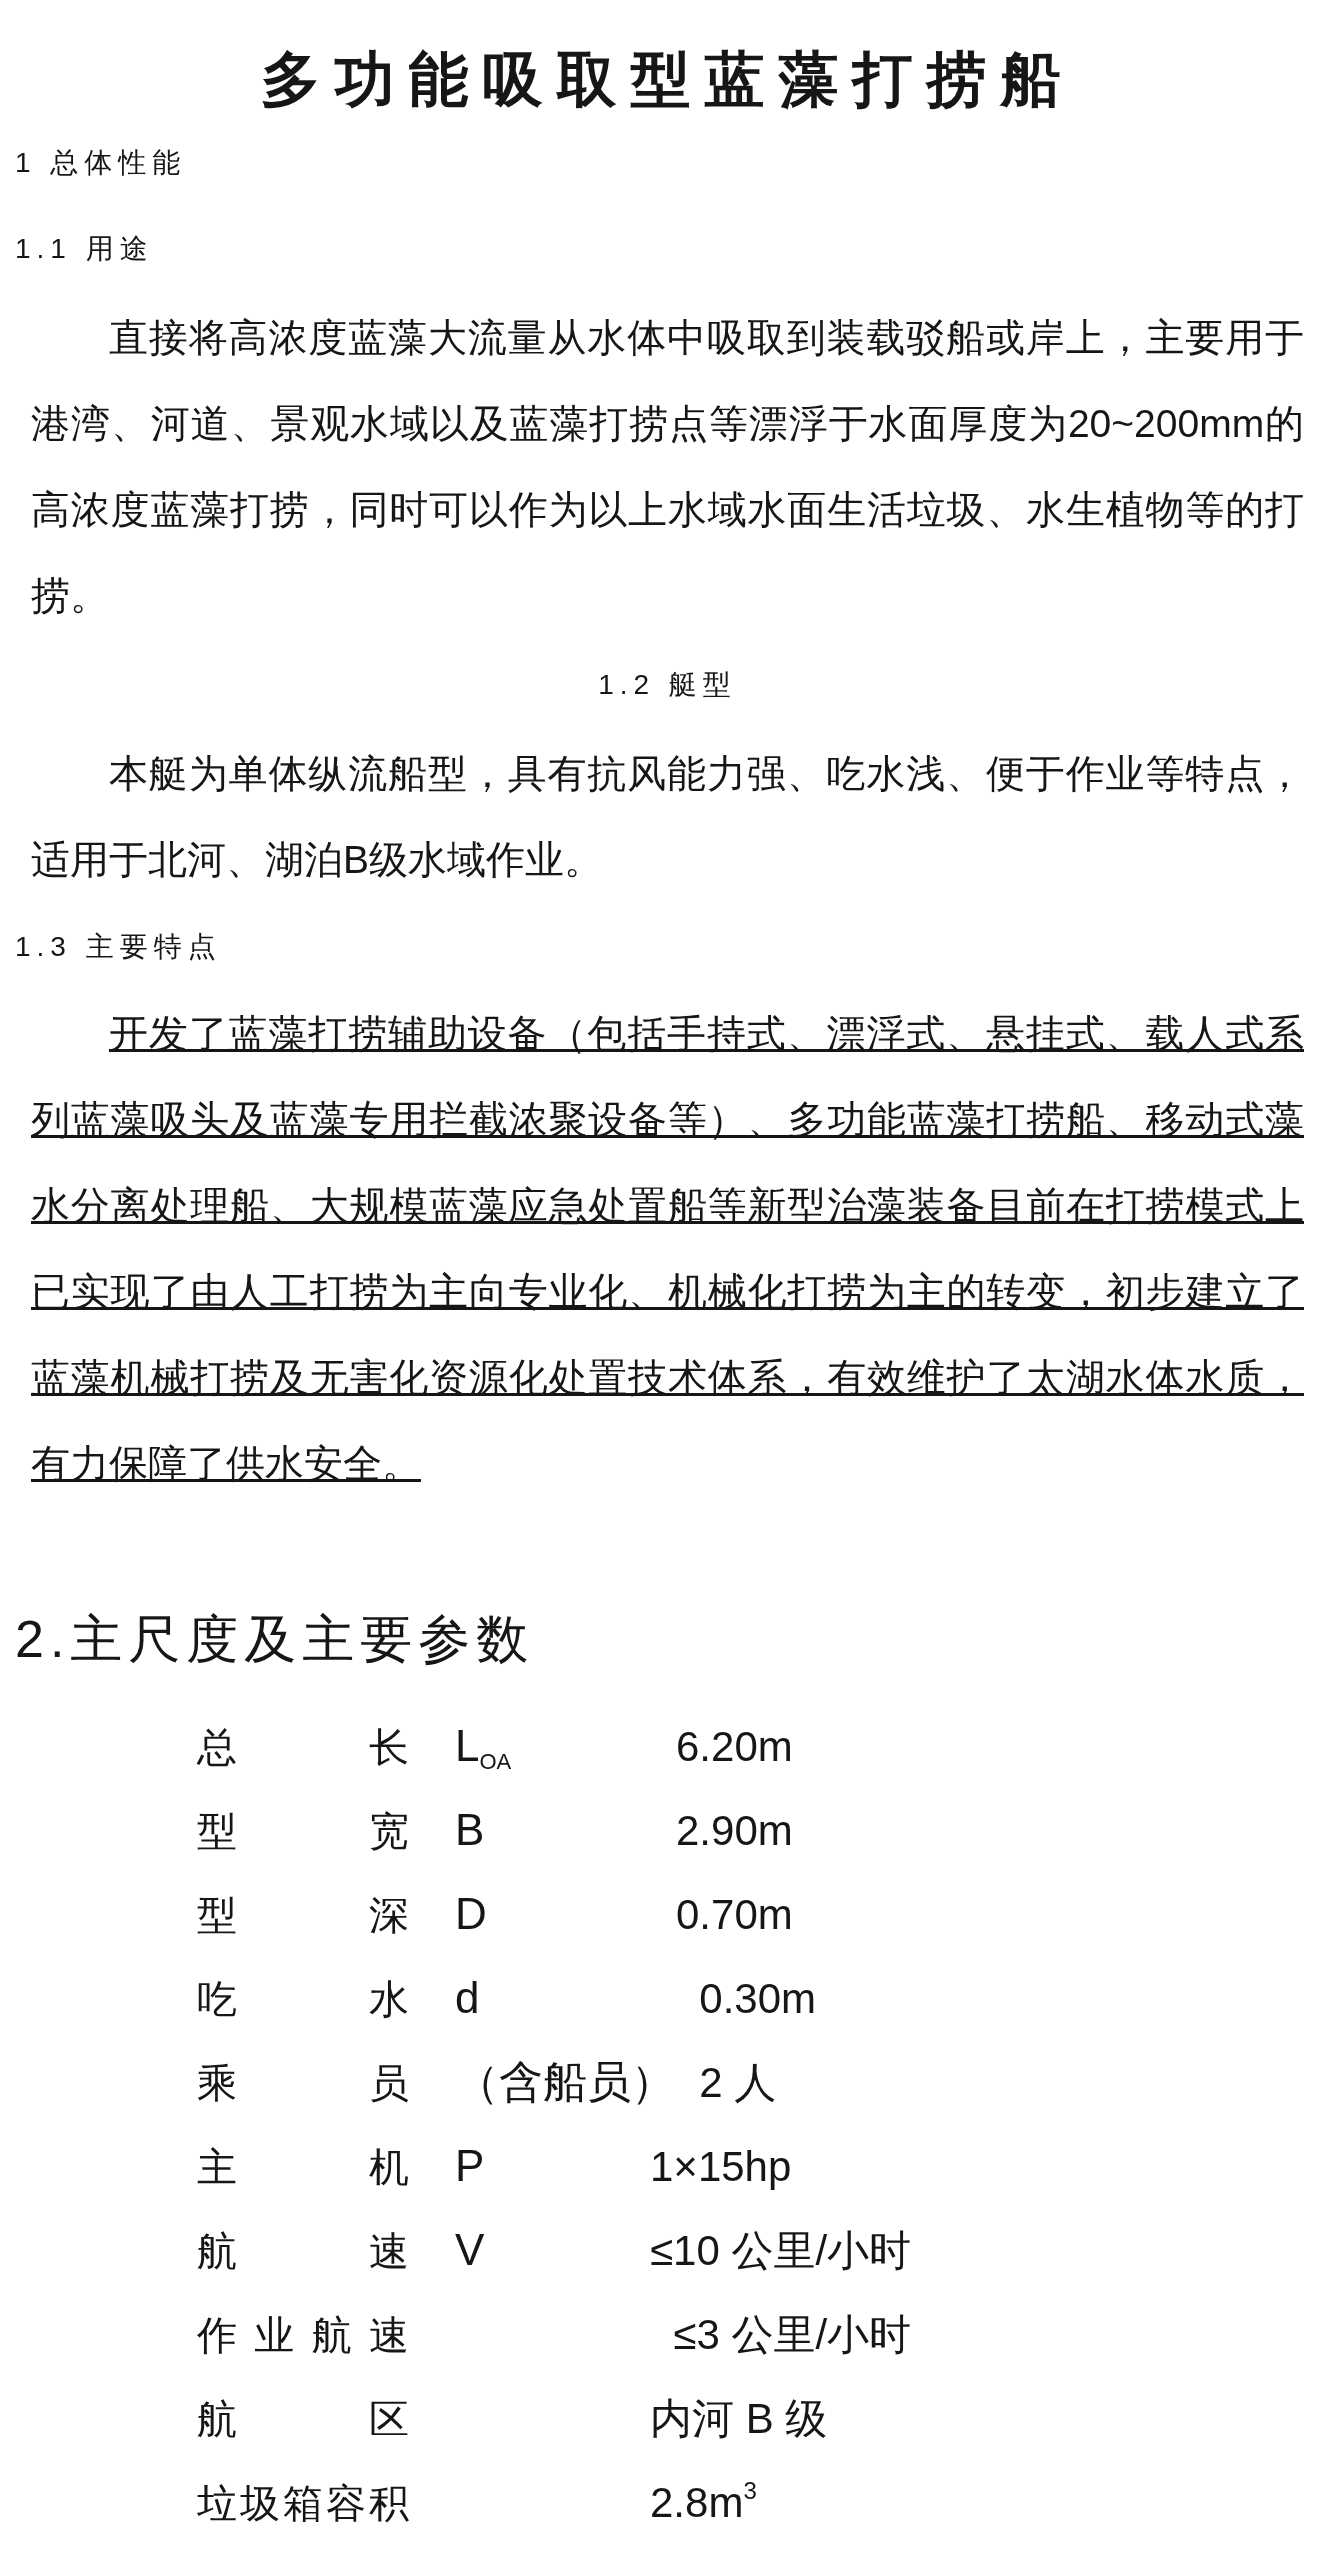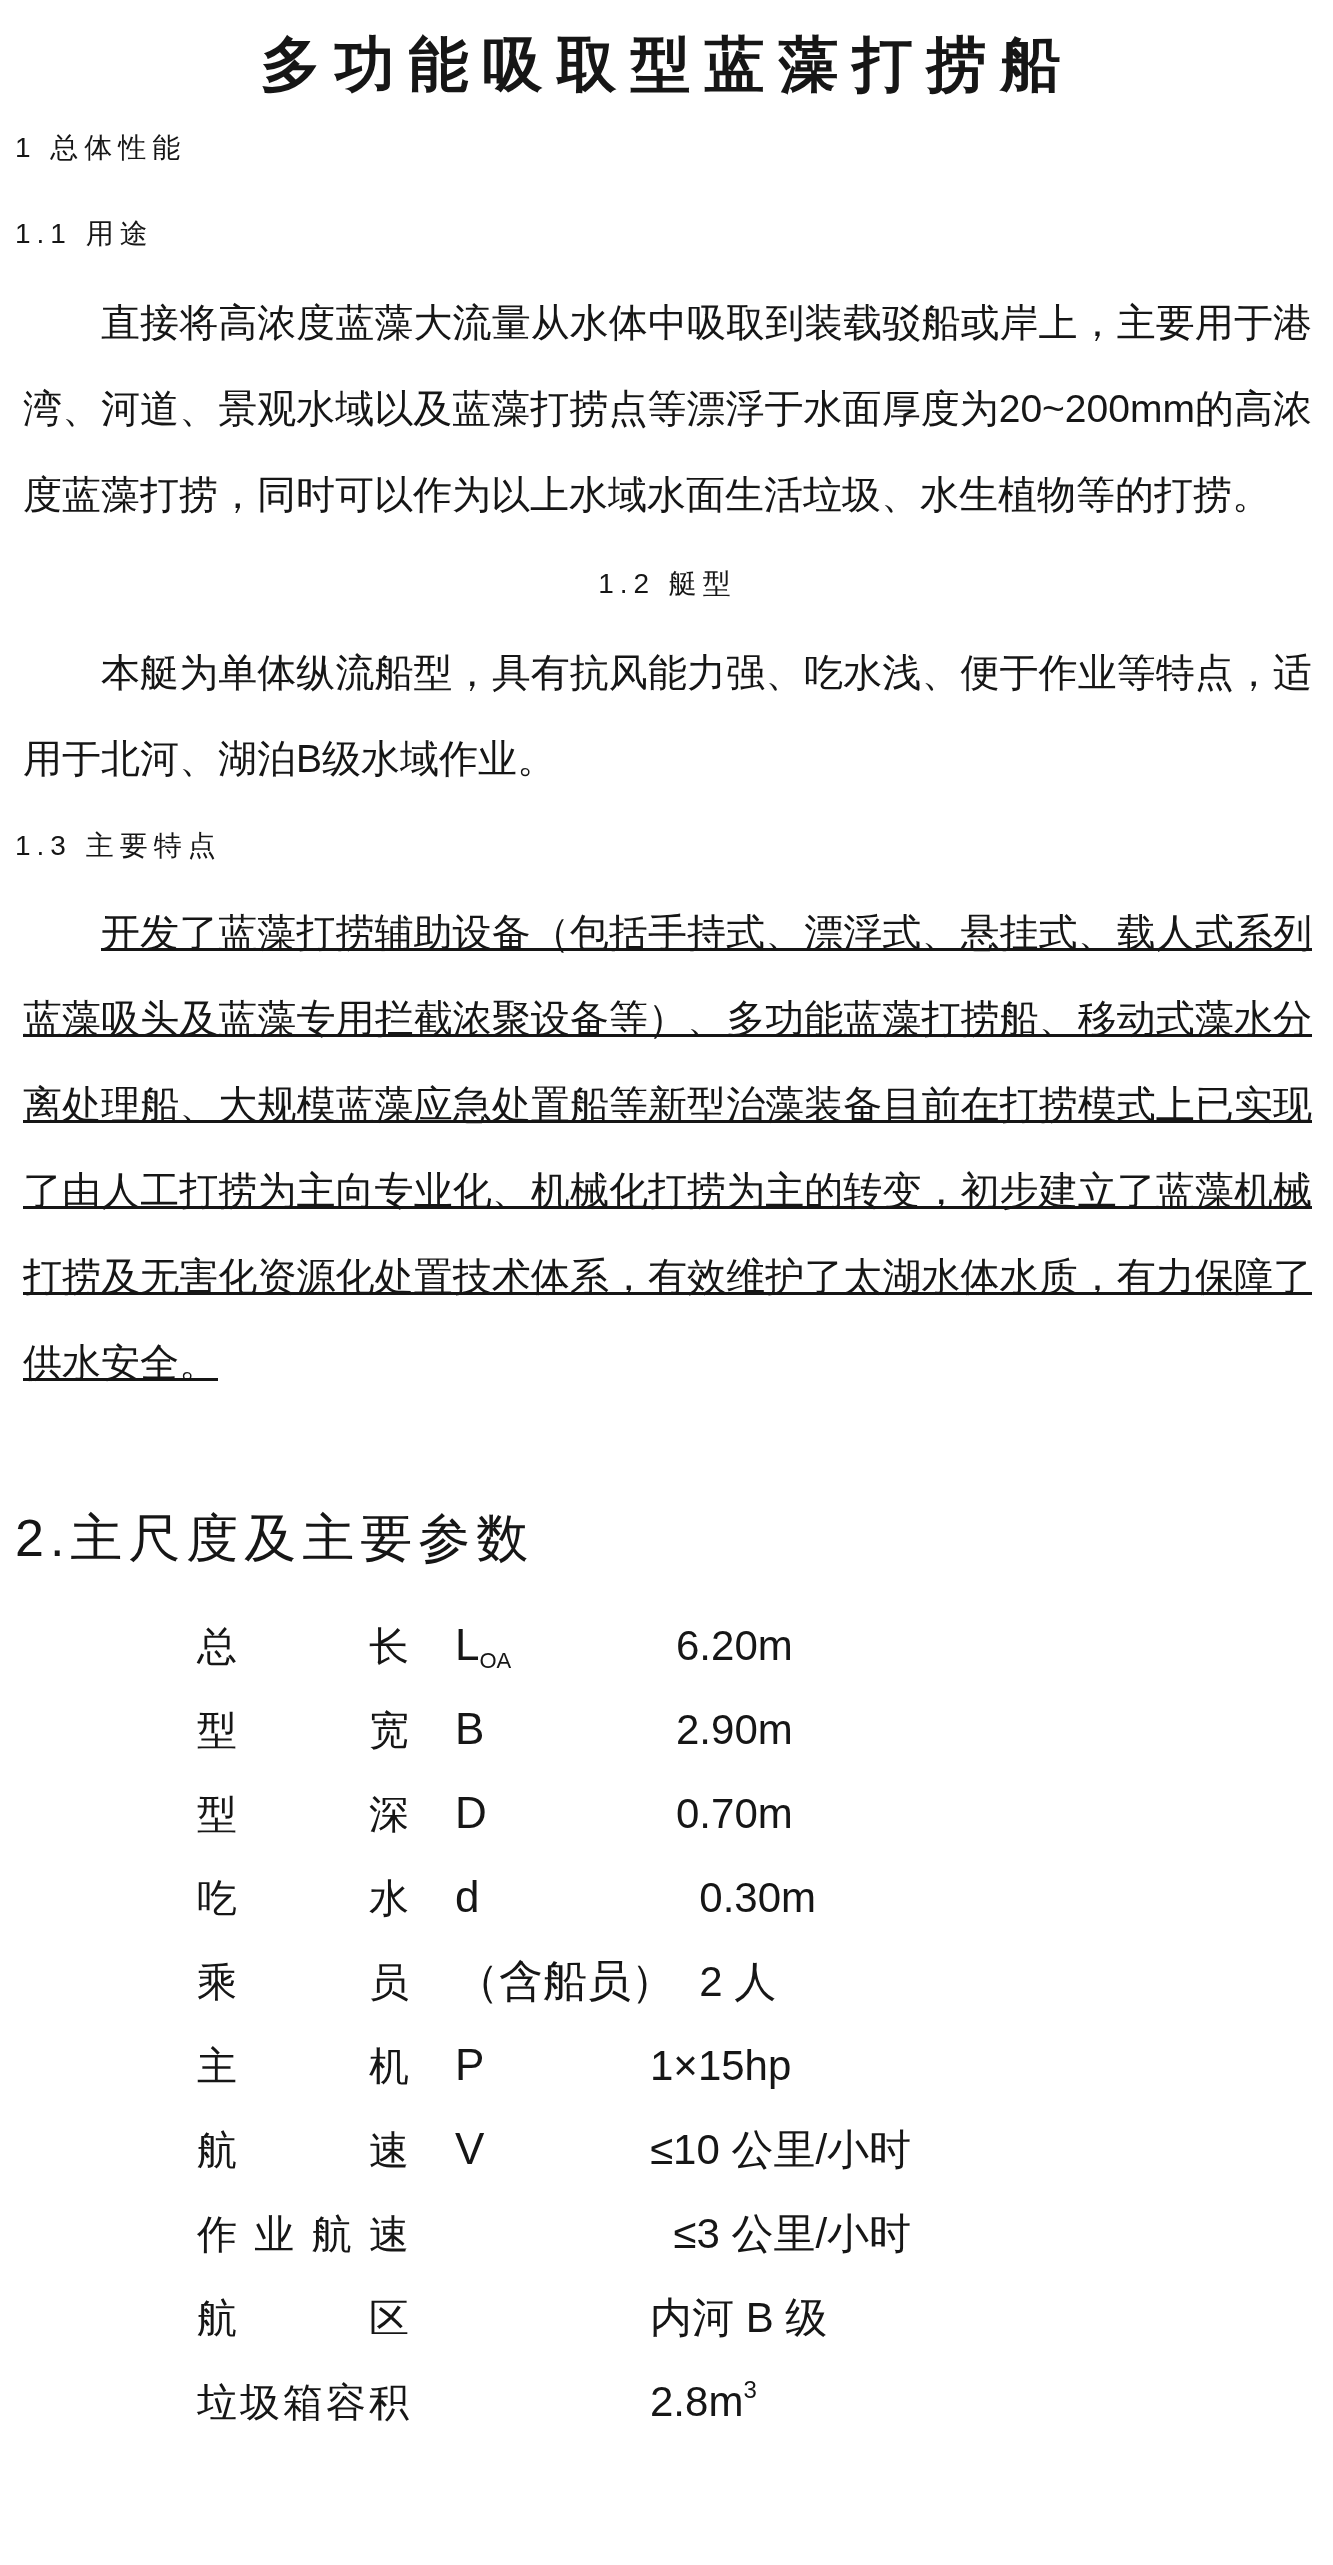--- a/index.html
+++ b/index.html
@@ -1,21 +1,21 @@
 <!DOCTYPE html>
 <html><head>
 <meta charset="utf-8">
 <style>
   html, body { margin: 0; padding: 0; background: #ffffff; }
   .page {
     position: relative;
     width: 1333px;
     height: 2565px;
     box-sizing: border-box;
-    padding: 0 13px 0 15px;
+    padding: 15px 13px 0 15px;
     background: #ffffff;
     color: #161616;
     font-family: "Liberation Sans", sans-serif;
     overflow: hidden;
   }
   .doc-title {
     margin: 26px 0 0 0;
     font-size: 60px;
     line-height: 78px;
     font-weight: bold;
@@ -30,21 +30,21 @@
     font-weight: normal;
     letter-spacing: 6px;
     white-space: nowrap;
   }
   .sec-1  { margin-top: 22px; }
   .sec-11 { margin-top: 42px; }
   .sec-12 { margin-top: 24px; text-align: center; }
   .sec-13 { margin-top: 22px; }
   .sec-2  { margin-top: 110px; font-size: 52px; }
   .body-para {
-    margin: 8px;
+    margin: 16px;
     font-size: 39px;
     line-height: 86px;
     text-align: justify;
     text-indent: 78px;
   }
   .para-1 { margin-top: 24px; }
   .para-2 { margin-top: 24px; }
   .para-3 { margin-top: 22px; text-decoration: underline; }
   .params { margin-top: 52px; }
   .pgroup-b { margin-top: 18px; }

